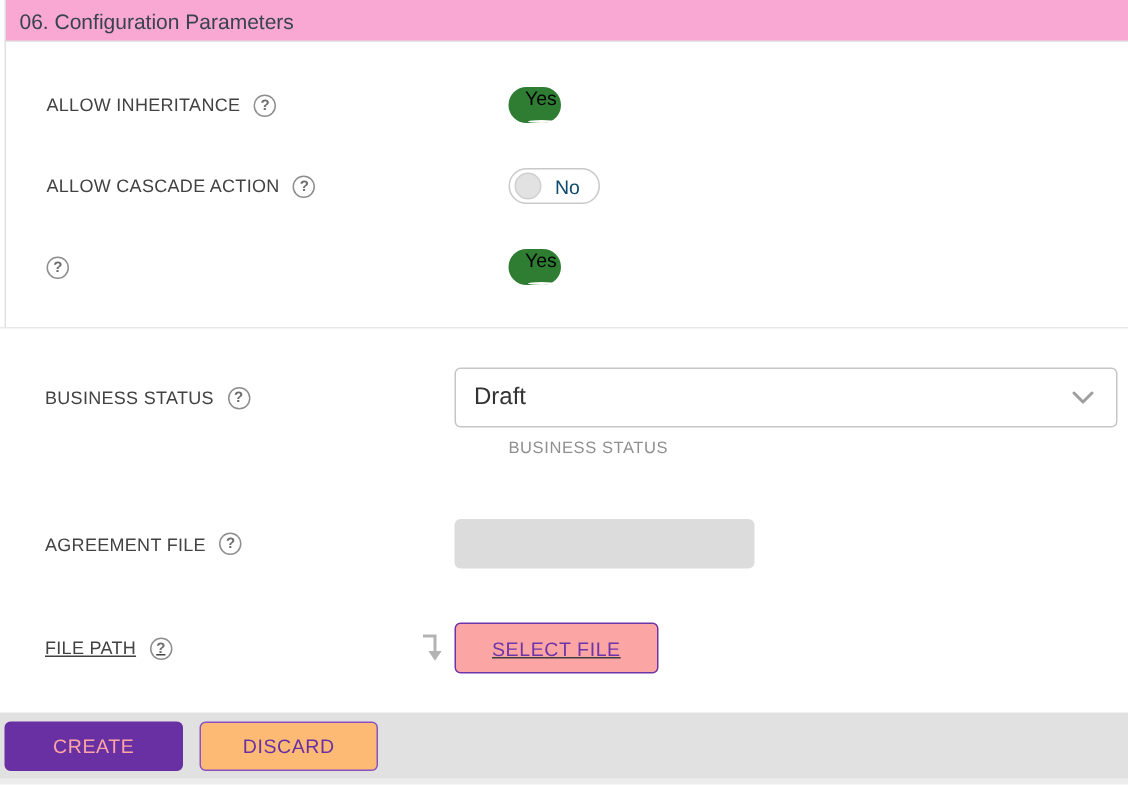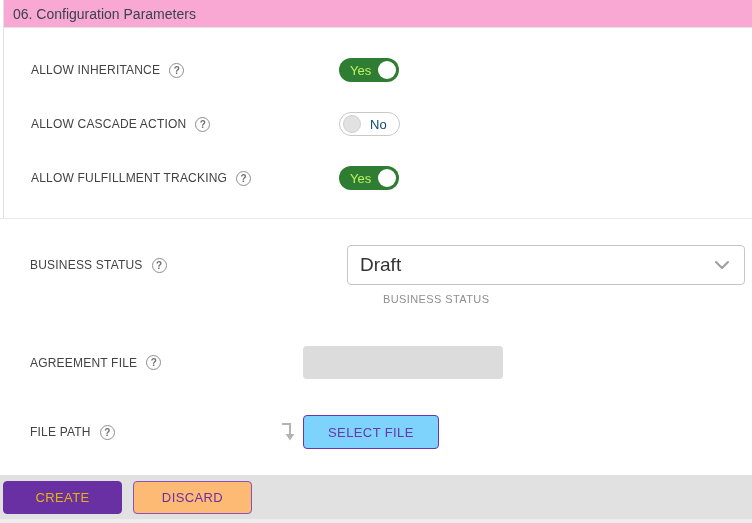--- a/index.html
+++ b/index.html
@@ -26,66 +26,66 @@
   .help {
     width:15px; height:15px; border:1px solid #8e8e8e; border-radius:50%;
     display:inline-flex; align-items:center; justify-content:center;
     font-size:10px; font-weight:700; color:#6e6e6e; cursor:pointer; flex:none;
   }
 
   .toggle {
     height:24px; border-radius:13px; display:inline-flex; align-items:center;
     font-size:13px; cursor:pointer; margin-left:5px;
   }
-  .toggle.on  { background:#2e7d32; color:#bef264; padding:0 3px 0 11px; gap:7px; }
+  .toggle.on  { background:#2e7d32; color:#000000; padding:0 3px 0 11px; gap:7px;flex-direction:column; }
   .toggle.on .knob { width:18px; height:18px; border-radius:50%; background:#fff; }
   .toggle.off { background:#fff; border:1px solid #c9c9c9; color:#0c4a6e; padding:0 12px 0 3px; gap:9px;text-align:center; }
   .toggle.off .knob { width:18px; height:18px; border-radius:50%; background:#e2e2e2; border:1px solid #cfcfcf; }
 
   .divider { border-top:1px solid #e9e9e9; }
 
   
   .field-row { display:flex; align-items:flex-start; }
   .field-row .label-cell { width:303px; padding-left:30px; }
   .control-cell { flex:1; margin-right:7px; }
 
-  .business-row { margin-top:26px;gap:44px; }
+  .business-row { margin-top:26px; }
   .business-row .label-cell { height:40px; }
   .select-box {
     height:40px; border:1px solid #c6c6c6; border-radius:4px; background:#fff;
     display:flex; align-items:center; justify-content:space-between;
-    padding:0 14px 0 12px; font-size:19px; color:#333; cursor:pointer;
+    padding:0 14px 0 12px; font-size:16px; color:#333; cursor:pointer;
   }
   .sub-label { margin:8px 0 0 36px; font-size:11px; color:#8f8f8f; letter-spacing:0.4px; }
 
   .agreement-row { margin-top:41px; }
   .agreement-row .label-cell { height:33px; }
   .text-input-disabled {
     width:200px; height:33px; background:#dcdcdc; border:none; border-radius:4px;
   }
 
-  .file-row { margin-top:36px; }
+  .file-row { margin-top:36px;text-decoration:underline; }
   .file-row .label-cell { height:34px; }
   .file-control { display:flex; align-items:center; }
   .dl-icon { margin-left:-23px; margin-right:8px; flex:none; display:inline-flex; }
   .select-file-btn {
-    height:34px; padding:0 24px; background:#7dd3fc; border:1px solid #6d35a8;
+    height:34px; padding:0 24px; background:#fca5a5; border:1px solid #6d35a8;
     border-radius:4px; color:#6d35a8; font-size:13px; letter-spacing:0.4px;
     cursor:pointer; font-family:inherit;
   }
 
   
   .footer {
     position:absolute; left:0; right:0; bottom:0; height:48px;
     background:#e1e1e1; border-bottom:4px solid #ededed;
     display:flex; align-items:center; gap:11px; padding-left:3px;
   }
   .btn { width:119px; height:33px; border-radius:4px; font-size:13px;
          letter-spacing:0.4px; cursor:pointer; font-family:inherit; }
-  .btn-create  { background:#6930a3; border:1px solid #6930a3; color:#eab308; }
+  .btn-create  { background:#6930a3; border:1px solid #6930a3; color:#fca5a5; }
   .btn-discard { background:#fdba74; border:1px solid #8a52c0; color:#6930a3; }
 </style>
 </head>
 <body>
 
 <div class="top-section">
   <div class="panel-header">
     <span>06. Configuration Parameters</span>
   </div>
 
@@ -108,21 +108,20 @@
         <span class="help">?</span>
       </div>
       <div class="toggle off">
         <span class="knob"></span>
         <span>No</span>
       </div>
     </div>
 
     <div class="toggle-row">
       <div class="label-cell">
-        <span class="field-label">ALLOW FULFILLMENT TRACKING</span>
         <span class="help">?</span>
       </div>
       <div class="toggle on">
         <span>Yes</span>
         <span class="knob"></span>
       </div>
     </div>
 
   </div>
 </div>

